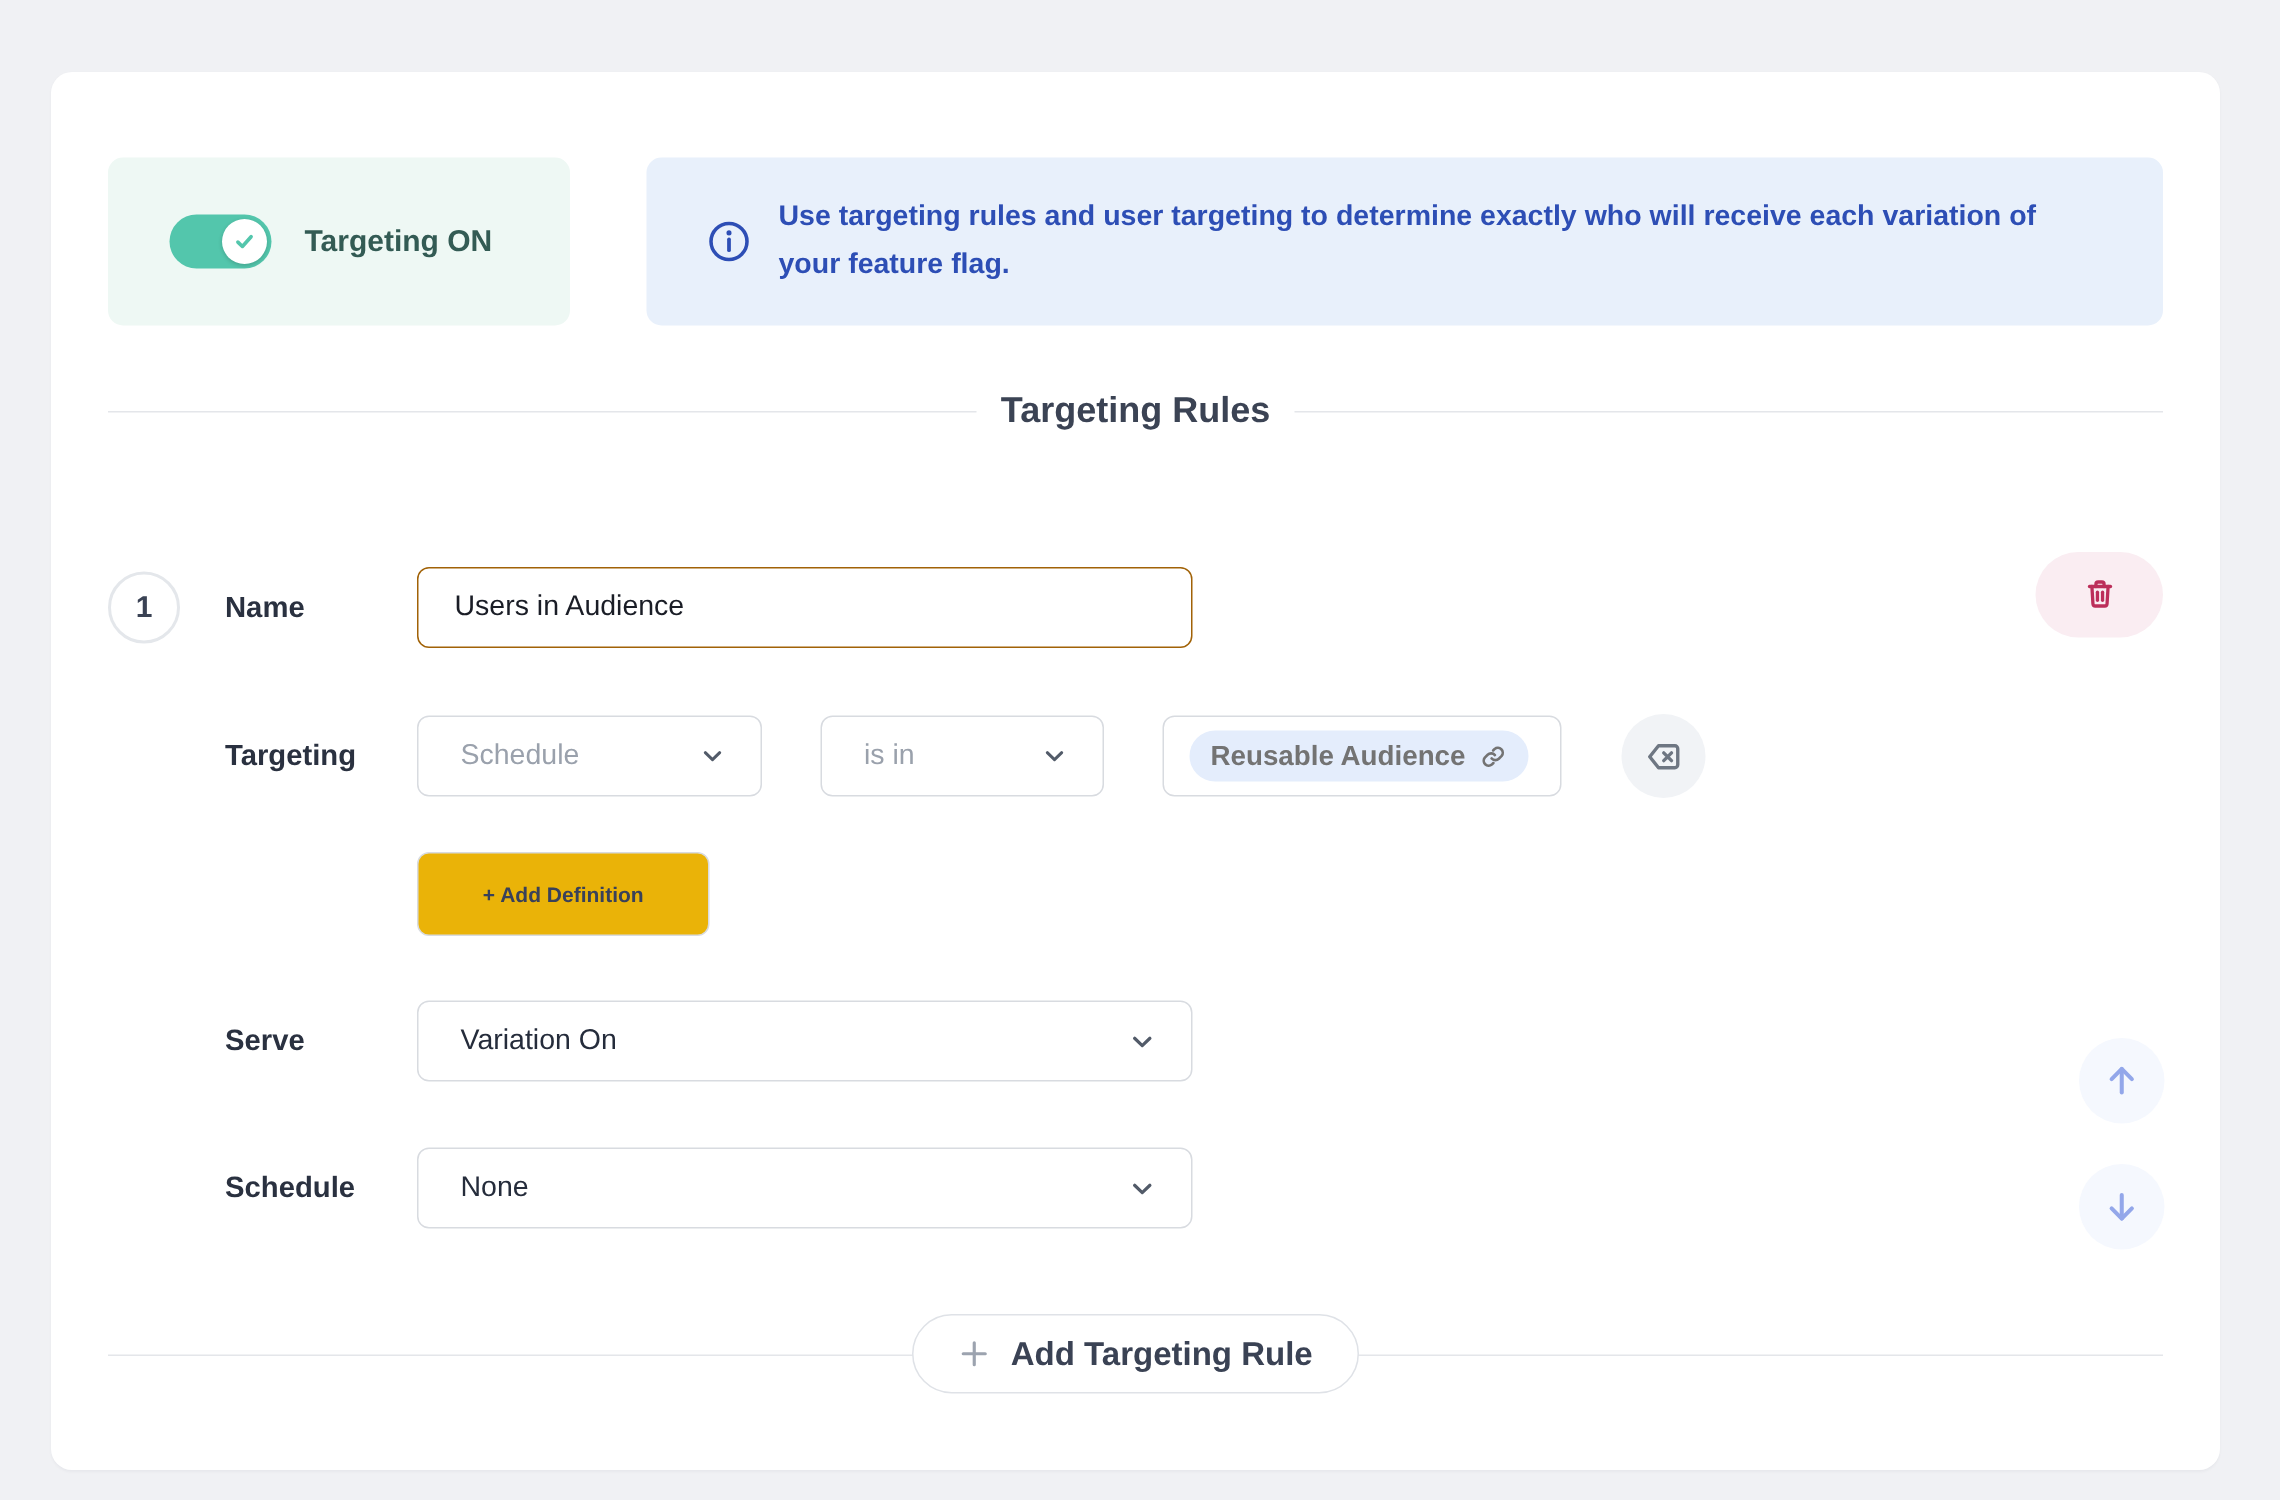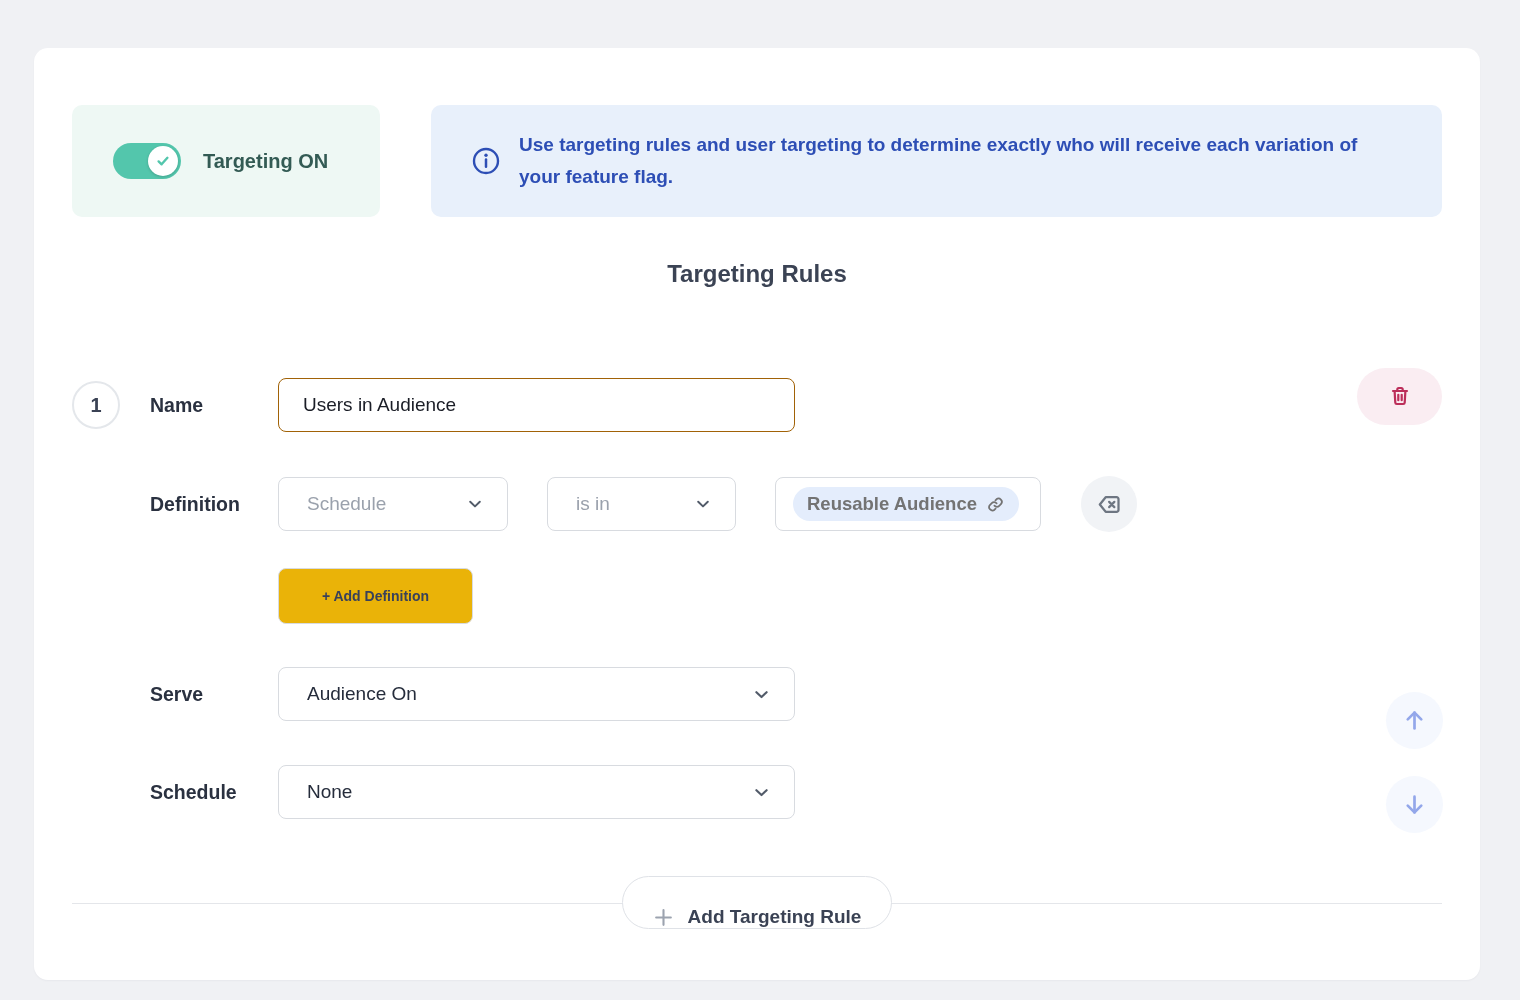--- a/index.html
+++ b/index.html
@@ -42,21 +42,21 @@
   .info-banner {
     flex: 1; height: 112px;
     background: #E8F0FB; border-radius: 10px;
     display: flex; align-items: center; padding: 0 40px;
     color: #2D4EB5;
   }
   .info-icon { flex-shrink: 0; margin-right: 18px; display: flex; }
   .info-text { margin: 0; font-size: 19px; font-weight: 600; line-height: 32px; max-width: 880px; }
 
   
-  .section-divider { margin-top: 39px; height: 36px; display: flex; align-items: center; flex-direction: column; }
+  .section-divider { margin-top: 39px; height: 36px; display: flex; align-items: center; }
   .section-divider .line { flex: 1; height: 1px; background: #E4E6EA; }
   .section-title { margin: 0 16px; font-size: 24px; font-weight: 700; color: #3B4354; }
 
   
   .row { display: flex; align-items: center; }
   .name-row { margin-top: 86px; height: 54px; }
   .def-row { margin-top: 45px; height: 54px; }
   .add-def-row { margin-top: 37px; height: 56px; padding-left: 206px; }
   .serve-row { margin-top: 43px; height: 54px; }
   .schedule-row { margin-top: 44px; height: 54px; }
@@ -129,22 +129,22 @@
   }
   .arrow-up { top: 644px; }
   .arrow-down { top: 728px; }
 
   
   .footer { margin-top: 57px; position: relative; height: 53px; display: flex; justify-content: center; }
   .footer-line { position: absolute; left: 0; right: 0; top: 50%; height: 1px; background: #E4E6EA; }
   .add-rule-btn {
     position: relative; z-index: 1; height: 53px; padding: 0 30px;
     background: #fff; border: 1px solid #DFE2E7; border-radius: 26.5px;
-    display: flex; align-items: flex-end; gap: 14px;
-    font-size: 19px; font-weight: 600; color: #3A4254;
+    display: flex; align-items: center; gap: 14px;
+    font-size: 22px; font-weight: 600; color: #3A4254;
     font-family: inherit; cursor: pointer;
   }
   .plus-icon { color: #9CA3AF; display: flex; }
 </style>
 </head>
 <body>
 
 <div class="card">
 
   <div class="top-row">
@@ -189,21 +189,21 @@
           <path d="M9.3 7 V5.4 A1.4 1.4 0 0 1 10.7 4 H13.3 A1.4 1.4 0 0 1 14.7 5.4 V7"></path>
           <path d="M6.6 7 L7.3 18.6 A1.5 1.5 0 0 0 8.8 20 H15.2 A1.5 1.5 0 0 0 16.7 18.6 L17.4 7"></path>
           <path d="M10.3 10.8 V16.2"></path>
           <path d="M13.7 10.8 V16.2"></path>
         </svg>
       </button>
     </div>
 
     <div class="row def-row">
       <div class="row-gutter"></div>
-      <div class="row-label">Definition</div>
+      <div class="row-label">Targeting</div>
 
       <div class="select placeholder sel-property">
         <span class="value">Schedule</span>
         <span class="chevron">
           <svg width="16" height="16" viewBox="0 0 16 16" fill="none">
               <path d="M3.2 5.8 L8 10.4 L12.8 5.8" stroke="currentColor" stroke-width="2" stroke-linecap="round" stroke-linejoin="round"></path>
             </svg>
         </span>
       </div>
 
@@ -235,21 +235,21 @@
     </div>
 
     <div class="row add-def-row">
       <button class="add-def-btn">+ Add Definition</button>
     </div>
 
     <div class="row serve-row">
       <div class="row-gutter"></div>
       <div class="row-label">Serve</div>
       <div class="select wide">
-        <span class="value">Audience On</span>
+        <span class="value">Variation On</span>
         <span class="chevron">
           <svg width="17" height="17" viewBox="0 0 16 16" fill="none">
               <path d="M3.2 5.8 L8 10.4 L12.8 5.8" stroke="currentColor" stroke-width="2" stroke-linecap="round" stroke-linejoin="round"></path>
             </svg>
         </span>
       </div>
     </div>
 
     <div class="row schedule-row">
       <div class="row-gutter"></div>

